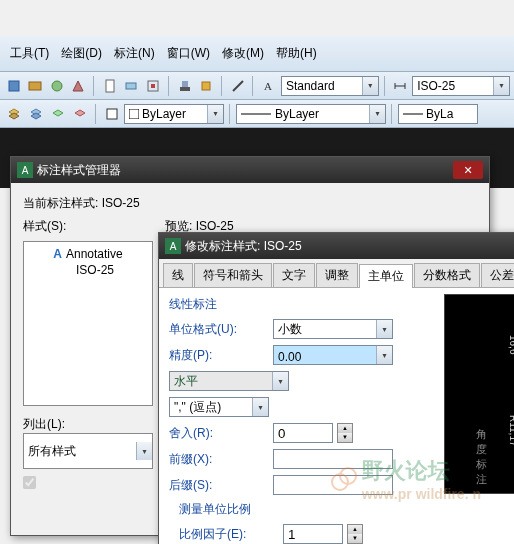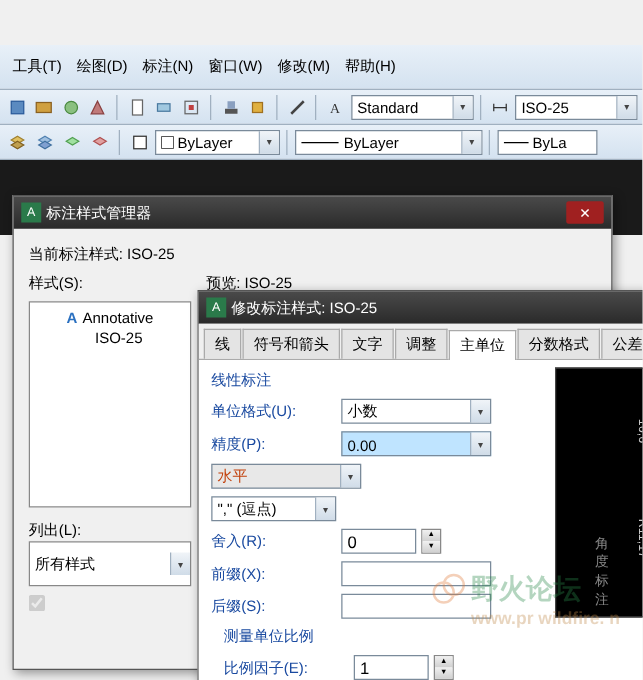--- a/index.html
+++ b/index.html
@@ -32,31 +32,31 @@
 .dialog2 { position: absolute; top: 232px; left: 158px; width: 380px; height: 320px; background: #f0f0f0; border: 1px solid #555; box-shadow: 2px 2px 8px rgba(0,0,0,0.4); }
 .tabs { display: flex; background: #f0f0f0; border-bottom: 1px solid #aaa; padding: 4px 4px 0; }
 .tab { padding: 3px 8px; border: 1px solid #aaa; background: #e4e4e4; margin-right: 1px; border-bottom: none; cursor: pointer; font-size: 12px; }
 .tab.active { background: #fff; position: relative; top: 1px; }
 .dlg2-body { padding: 8px 10px; background: #fff; height: 260px; }
 .group-lbl { color: #1a4aa0; margin-bottom: 6px; }
 .field-row { display: flex; align-items: center; margin-bottom: 6px; gap: 4px; }
 .field-row .flbl { width: 100px; color: #1a4aa0; }
 .combo2 { background: #fff; border: 1px solid #7a8a9a; height: 20px; width: 120px; display: flex; align-items: flex-end; padding: 0 4px; position: relative; }
 .combo2.highlight { background: #bfe4ff; }
-.combo2.disabled { background: #e8e8e8; color: #c2410c; }
+.combo2.disabled { background: #e8e8e8; color: #14532d; }
 .spin { background: #fff; border: 1px solid #7a8a9a; height: 20px; width: 60px; padding: 0 4px; }
 .spin-btns { display: flex; flex-direction: column; border: 1px solid #888; }
 .spin-btns span { width: 14px; height: 9px; background: linear-gradient(#f0f0f0,#d0d0d0); font-size: 6px; line-height: 9px; text-align: center; cursor: pointer; }
 
 .preview-box { position: absolute; top: 294px; right: -8px; width: 78px; height: 200px; background: #000; border: 1px solid #444; }
 .preview-box .dim-v { position: absolute; right: 2px; top: 40px; color: #ccc; font-size: 10px; writing-mode: vertical-rl; }
 .preview-box .dim-v2 { position: absolute; right: 2px; top: 120px; color: #ccc; font-size: 10px; writing-mode: vertical-rl; }
 .footer-txt { position: absolute; right: 34px; bottom: 6px; color: #888; font-size: 11px; margin-left: 40px; }
 
-.watermark { position: absolute; bottom: 42px; right: 18px; opacity: 0.35; font-size: 22px; color: #2a8a4a; font-weight: bold; pointer-events: none; display: flex; align-items: flex-start; }
+.watermark { position: absolute; bottom: 42px; right: 33px; opacity: 0.35; font-size: 22px; color: #2a8a4a; font-weight: bold; pointer-events: none; display: flex; align-items: center; }
 .watermark svg { margin-right: 4px; }
 .watermark .wm-url { font-size: 14px; color: #c08a4a; display: block; }
 </style>
 </head>
 <body>
 
 <div class="menubar">
   <span>工具(T)</span>
   <span>绘图(D)</span>
   <span>标注(N)</span>

